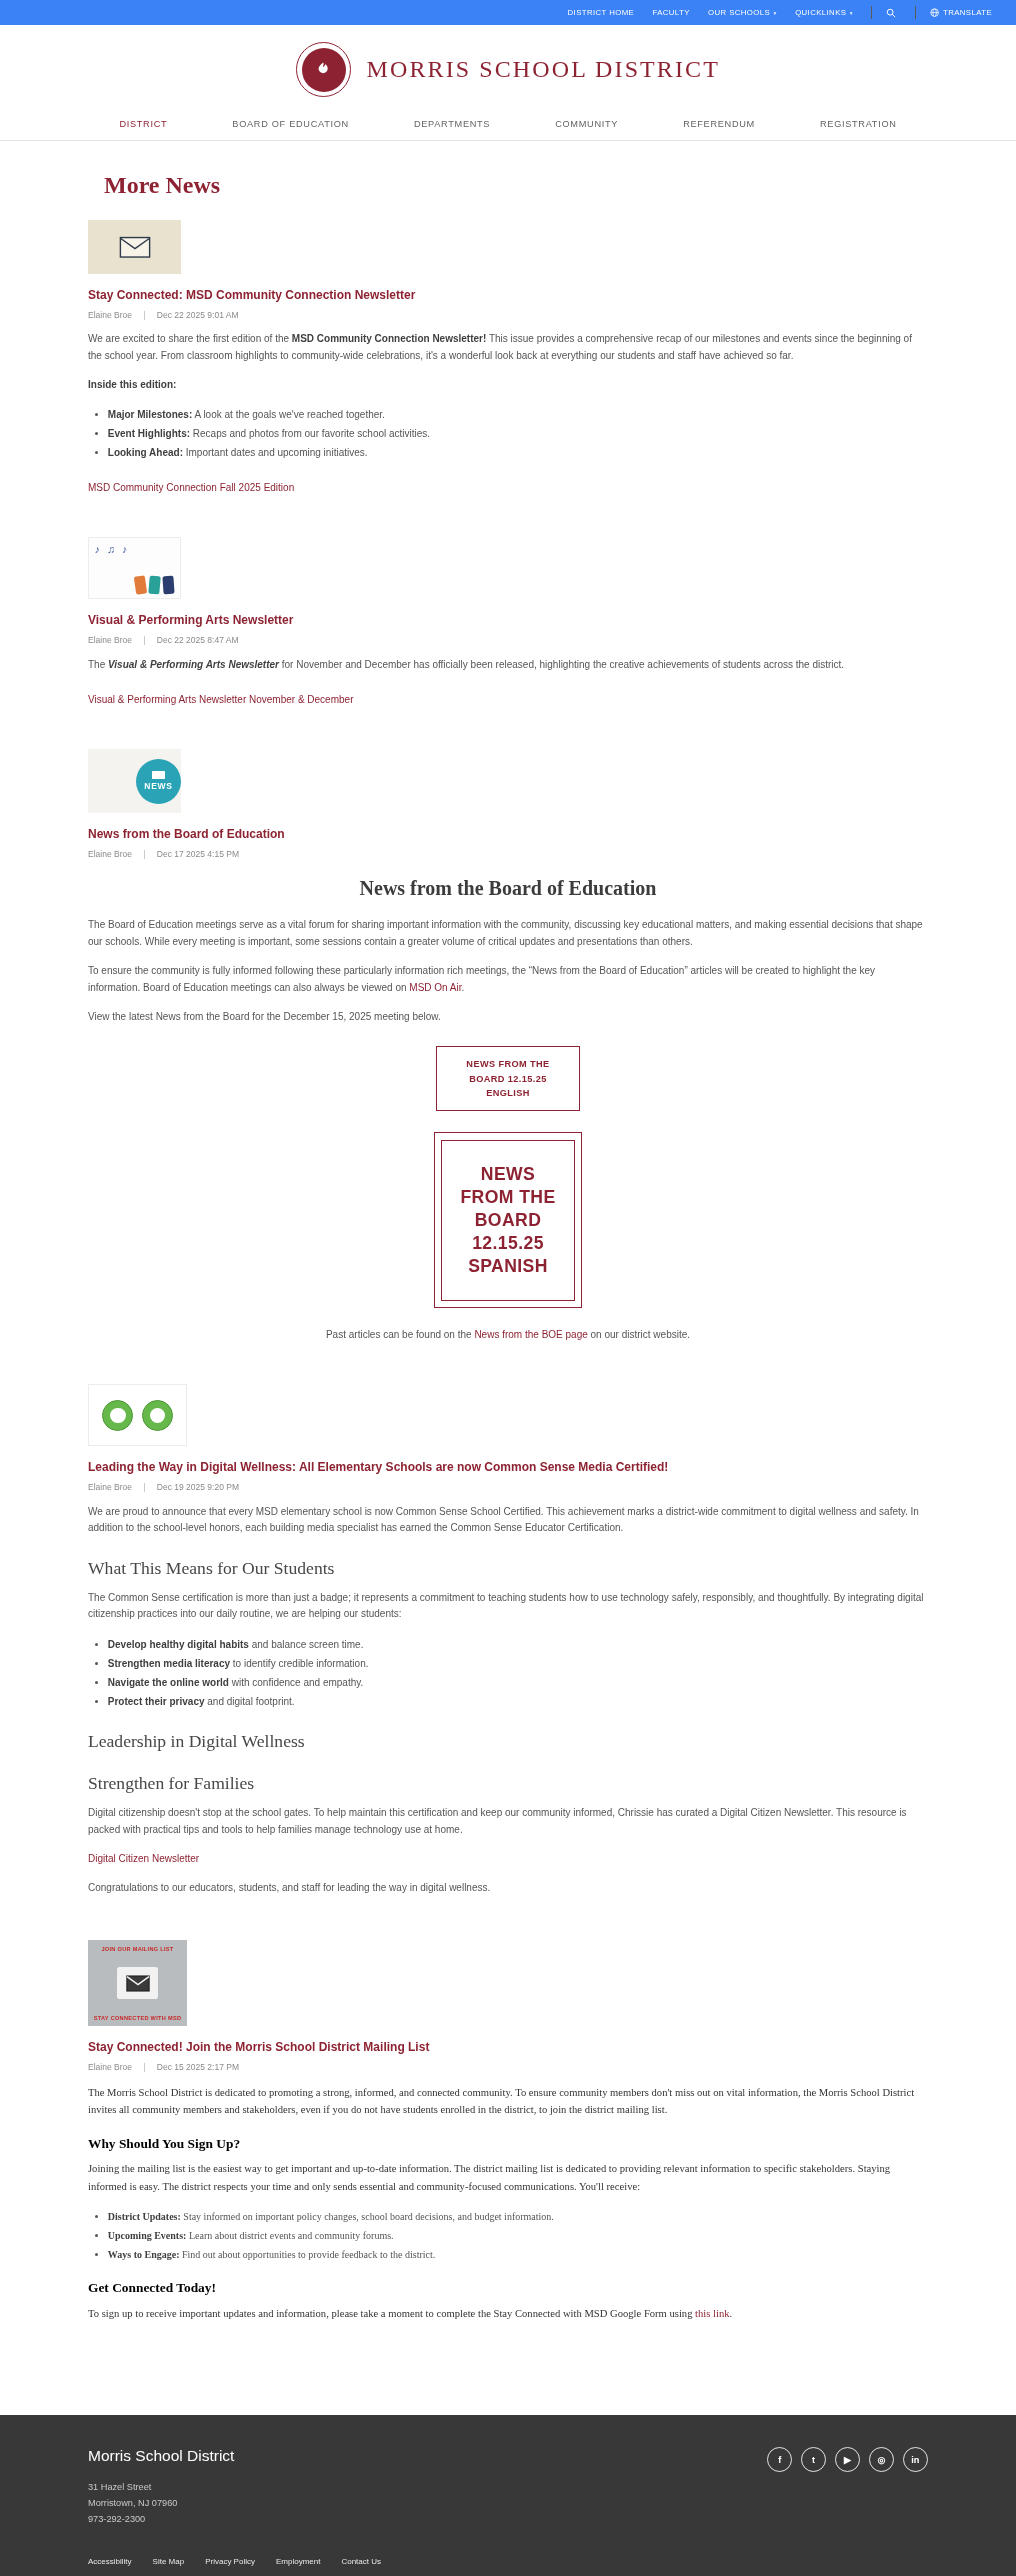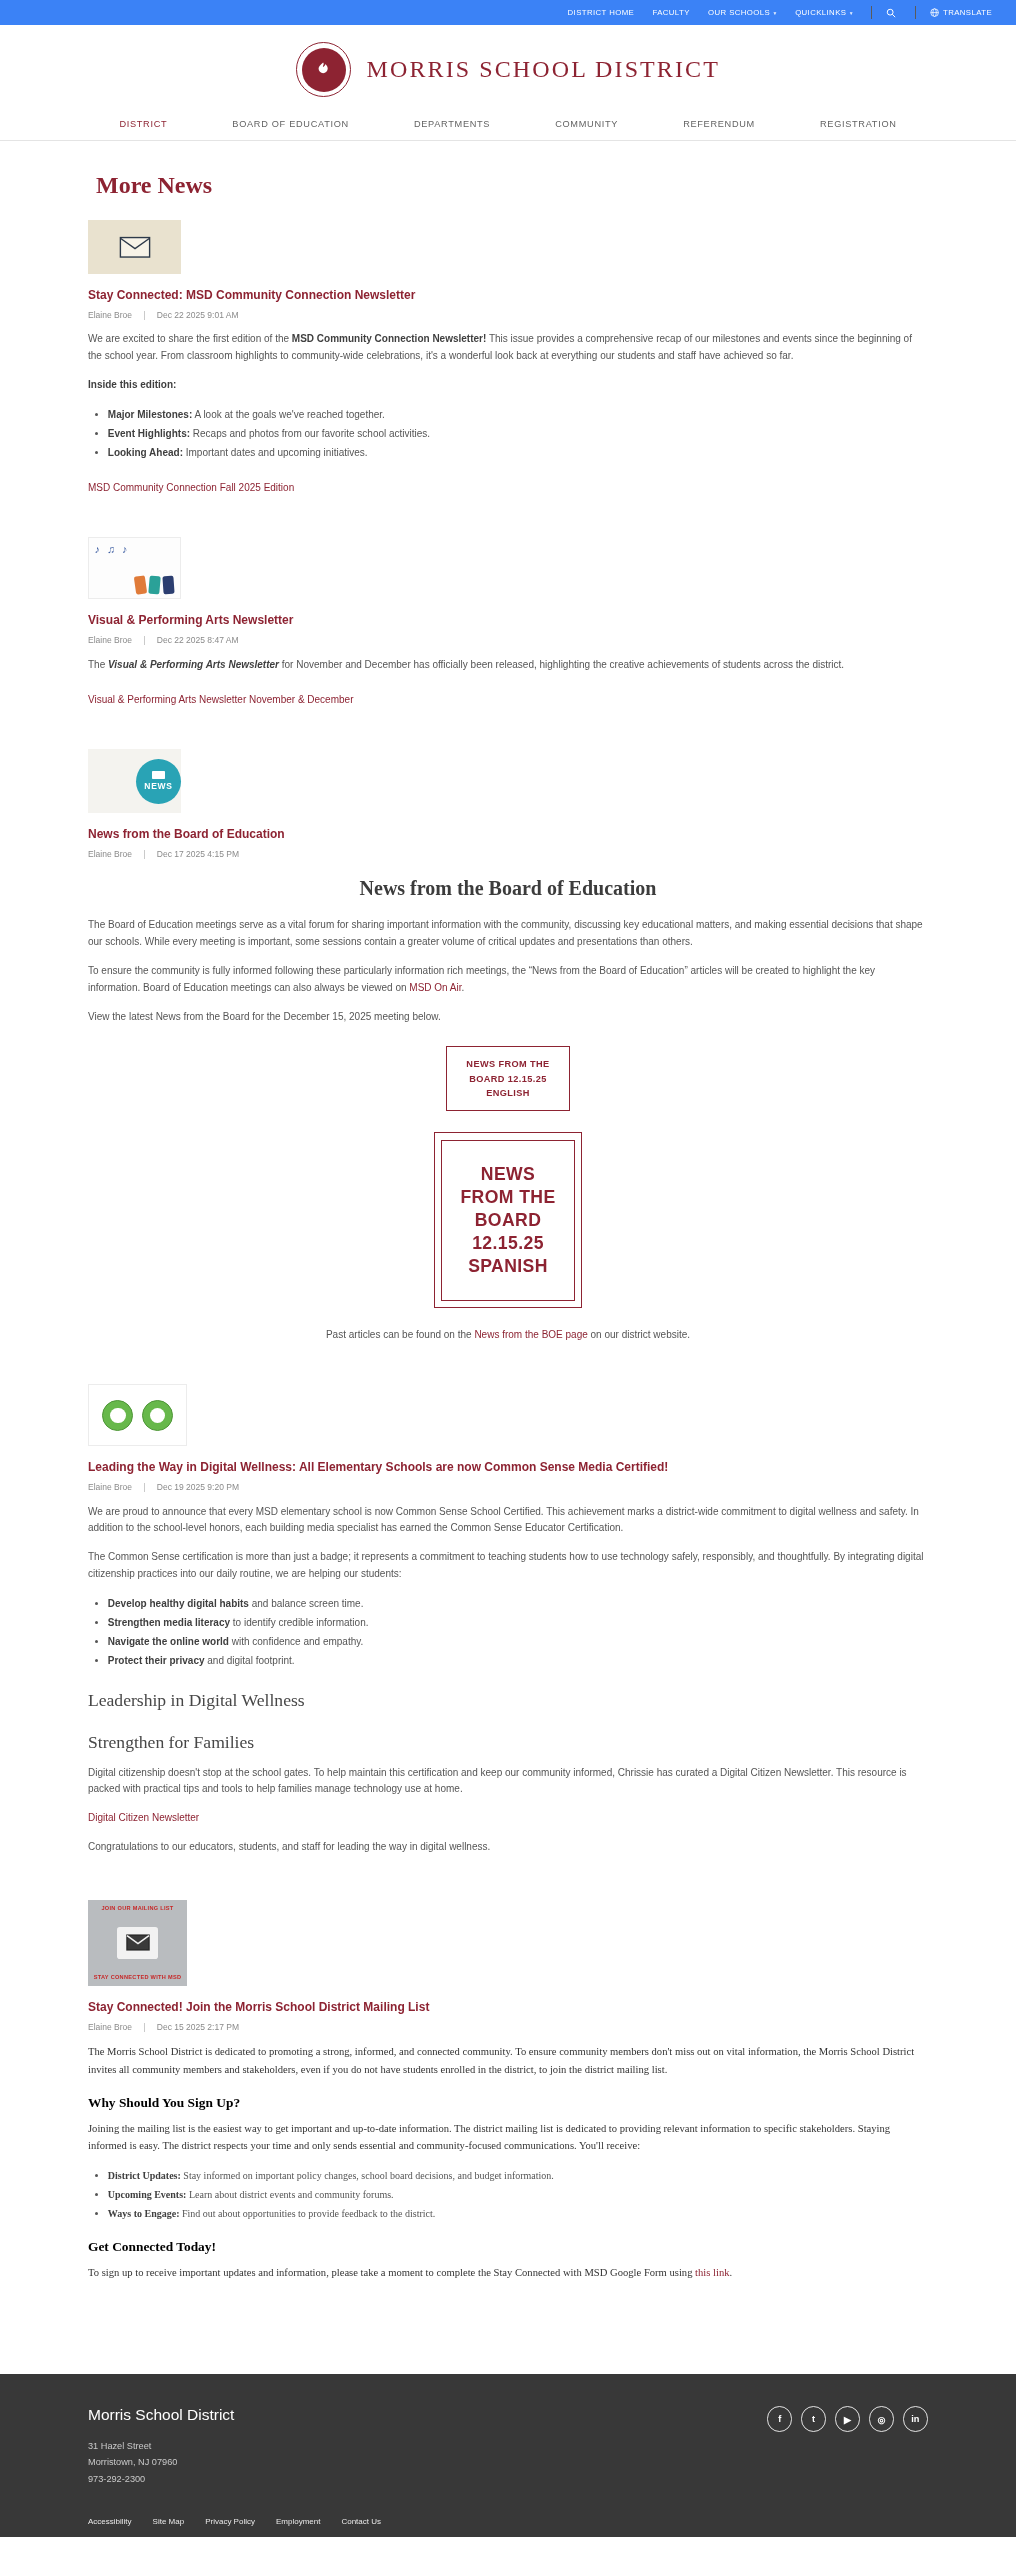--- a/index.html
+++ b/index.html
@@ -47,21 +47,21 @@
     padding:11.3px 0 11.3px; font-size:9.2px; letter-spacing:0.7px;
     border-bottom:0.7px solid #e4e4e4;
   }
   .main-nav a { color:#636363; text-transform:uppercase; }
   .main-nav a.active { color:#8d2332; }
 
   
   .content { width:840px; margin:0 auto; padding:7px 0 49px; }
   .page-title {
     font-family:"Liberation Serif", serif; font-weight:700;
-    color:#8d2332; font-size:24px; margin:24px 8px 21px;
+    color:#8d2332; font-size:24px; margin:24px 16px 21px;
   }
   .article { margin-bottom:44px; }
   .article-title {
     display:inline-block; color:#8d2332; font-size:12px; font-weight:700;
     margin:10px 0 7px; line-height:1.35;
   }
   .byline {
     display:flex; align-items:center; gap:11.3px;
     font-size:8.5px; color:#8a8a8a; margin-bottom:11.3px;
   }
@@ -110,21 +110,21 @@
     display:flex; align-items:center; justify-content:center;
   }
 
   
   .board-heading {
     font-family:"Liberation Serif", serif; font-size:20px; font-weight:700;
     color:#3c3c3c; text-align:center; margin:18.3px 0 17px;
   }
   .board-btn-en {
     display:flex; align-items:center; justify-content:center; text-align:center;
-    width:124px; min-height:65px; margin:21px auto 21px;
+    width:144px; min-height:65px; margin:21px auto 21px;
     border:1.4px solid #8d2332; color:#8d2332;
     font-size:9.2px; font-weight:700; line-height:1.55; letter-spacing:0.4px;
     padding:7px 18.3px;
   }
   .board-btn-es-outer {
     width:148px; min-height:176px; margin:0 auto 21px;
     border:0.7px solid #8d2332; padding:6.4px;
     display:flex;
   }
   .board-btn-es {
@@ -290,20 +290,21 @@
       <span class="badge-green"></span>
       <span class="badge-green"></span>
     </div>
     <a class="article-title">Leading the Way in Digital Wellness: All Elementary Schools are now Common Sense Media Certified!</a>
     <div class="byline">
       <span>Elaine Broe</span>
       <span class="sep">|</span>
       <span>Dec 19 2025 9:20 PM</span>
     </div>
     <p class="body-p">We are proud to announce that every MSD elementary school is now Common Sense School Certified. This achievement marks a district-wide commitment to digital wellness and safety. In addition to the school-level honors, each building media specialist has earned the Common Sense Educator Certification.</p>
+    <h2 class="h2-lg">What This Means for Our Students</h2>
     <p class="body-p">The Common Sense certification is more than just a badge; it represents a commitment to teaching students how to use technology safely, responsibly, and thoughtfully. By integrating digital citizenship practices into our daily routine, we are helping our students:</p>
     <ul class="bullets">
       <li><strong>Develop healthy digital habits</strong><span> and balance screen time.</span></li>
       <li><strong>Strengthen media literacy</strong><span> to identify credible information.</span></li>
       <li><strong>Navigate the online world</strong><span> with confidence and empathy.</span></li>
       <li><strong>Protect their privacy</strong><span> and digital footprint.</span></li>
     </ul>
     <h2 class="h2-lg">Leadership in Digital Wellness</h2>
     <h2 class="h2-lg">Strengthen for Families</h2>
     <p class="body-p">Digital citizenship doesn't stop at the school gates. To help maintain this certification and keep our community informed, Chrissie has curated a Digital Citizen Newsletter. This resource is packed with practical tips and tools to help families manage technology use at home.</p>

